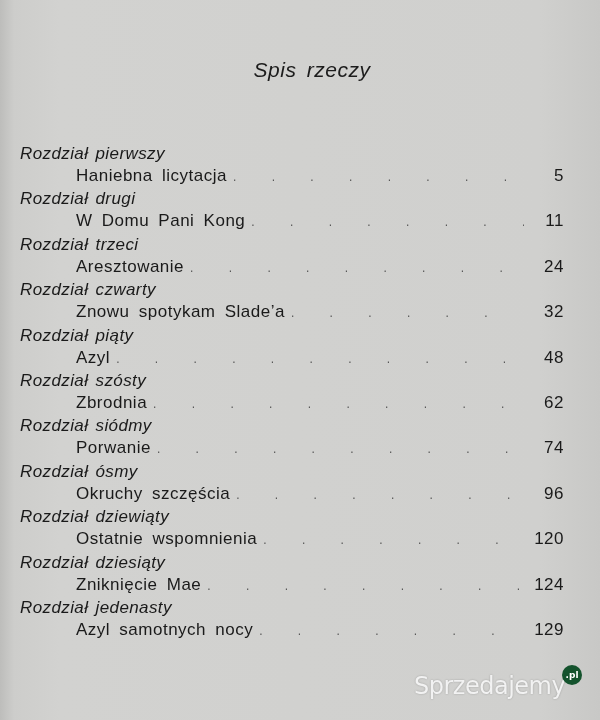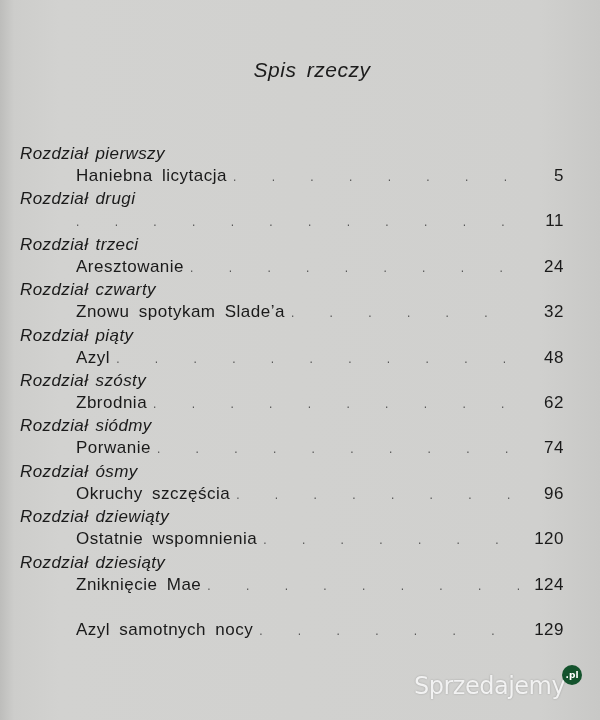--- a/index.html
+++ b/index.html
@@ -62,20 +62,21 @@
       <div class="ch-label">Rozdział pierwszy</div>
       <div class="entry">
         <span class="entry-title">Haniebna licytacja</span>
         <span class="leader">. . . . . . . . . . . . . . . . . . . . . . . . . . . . . . .</span>
         <span class="page">5</span>
       </div>
     </div>
     <div class="chapter">
       <div class="ch-label">Rozdział drugi</div>
       <div class="entry">
+        <span class="entry-title">W Domu Pani Kong</span>
         <span class="leader">. . . . . . . . . . . . . . . . . . . . . . . . . . . . . . .</span>
         <span class="page">11</span>
       </div>
     </div>
     <div class="chapter">
       <div class="ch-label">Rozdział trzeci</div>
       <div class="entry">
         <span class="entry-title">Aresztowanie</span>
         <span class="leader">. . . . . . . . . . . . . . . . . . . . . . . . . . . . . . .</span>
         <span class="page">24</span>
@@ -131,20 +132,21 @@
     </div>
     <div class="chapter">
       <div class="ch-label">Rozdział dziesiąty</div>
       <div class="entry">
         <span class="entry-title">Zniknięcie Mae</span>
         <span class="leader">. . . . . . . . . . . . . . . . . . . . . . . . . . . . . . .</span>
         <span class="page">124</span>
       </div>
     </div>
     <div class="chapter">
+      <div class="ch-label">Rozdział jedenasty</div>
       <div class="entry">
         <span class="entry-title">Azyl samotnych nocy</span>
         <span class="leader">. . . . . . . . . . . . . . . . . . . . . . . . . . . . . . .</span>
         <span class="page">129</span>
       </div>
     </div>
   </div>
 
 <div class="imprint"></div>
 

